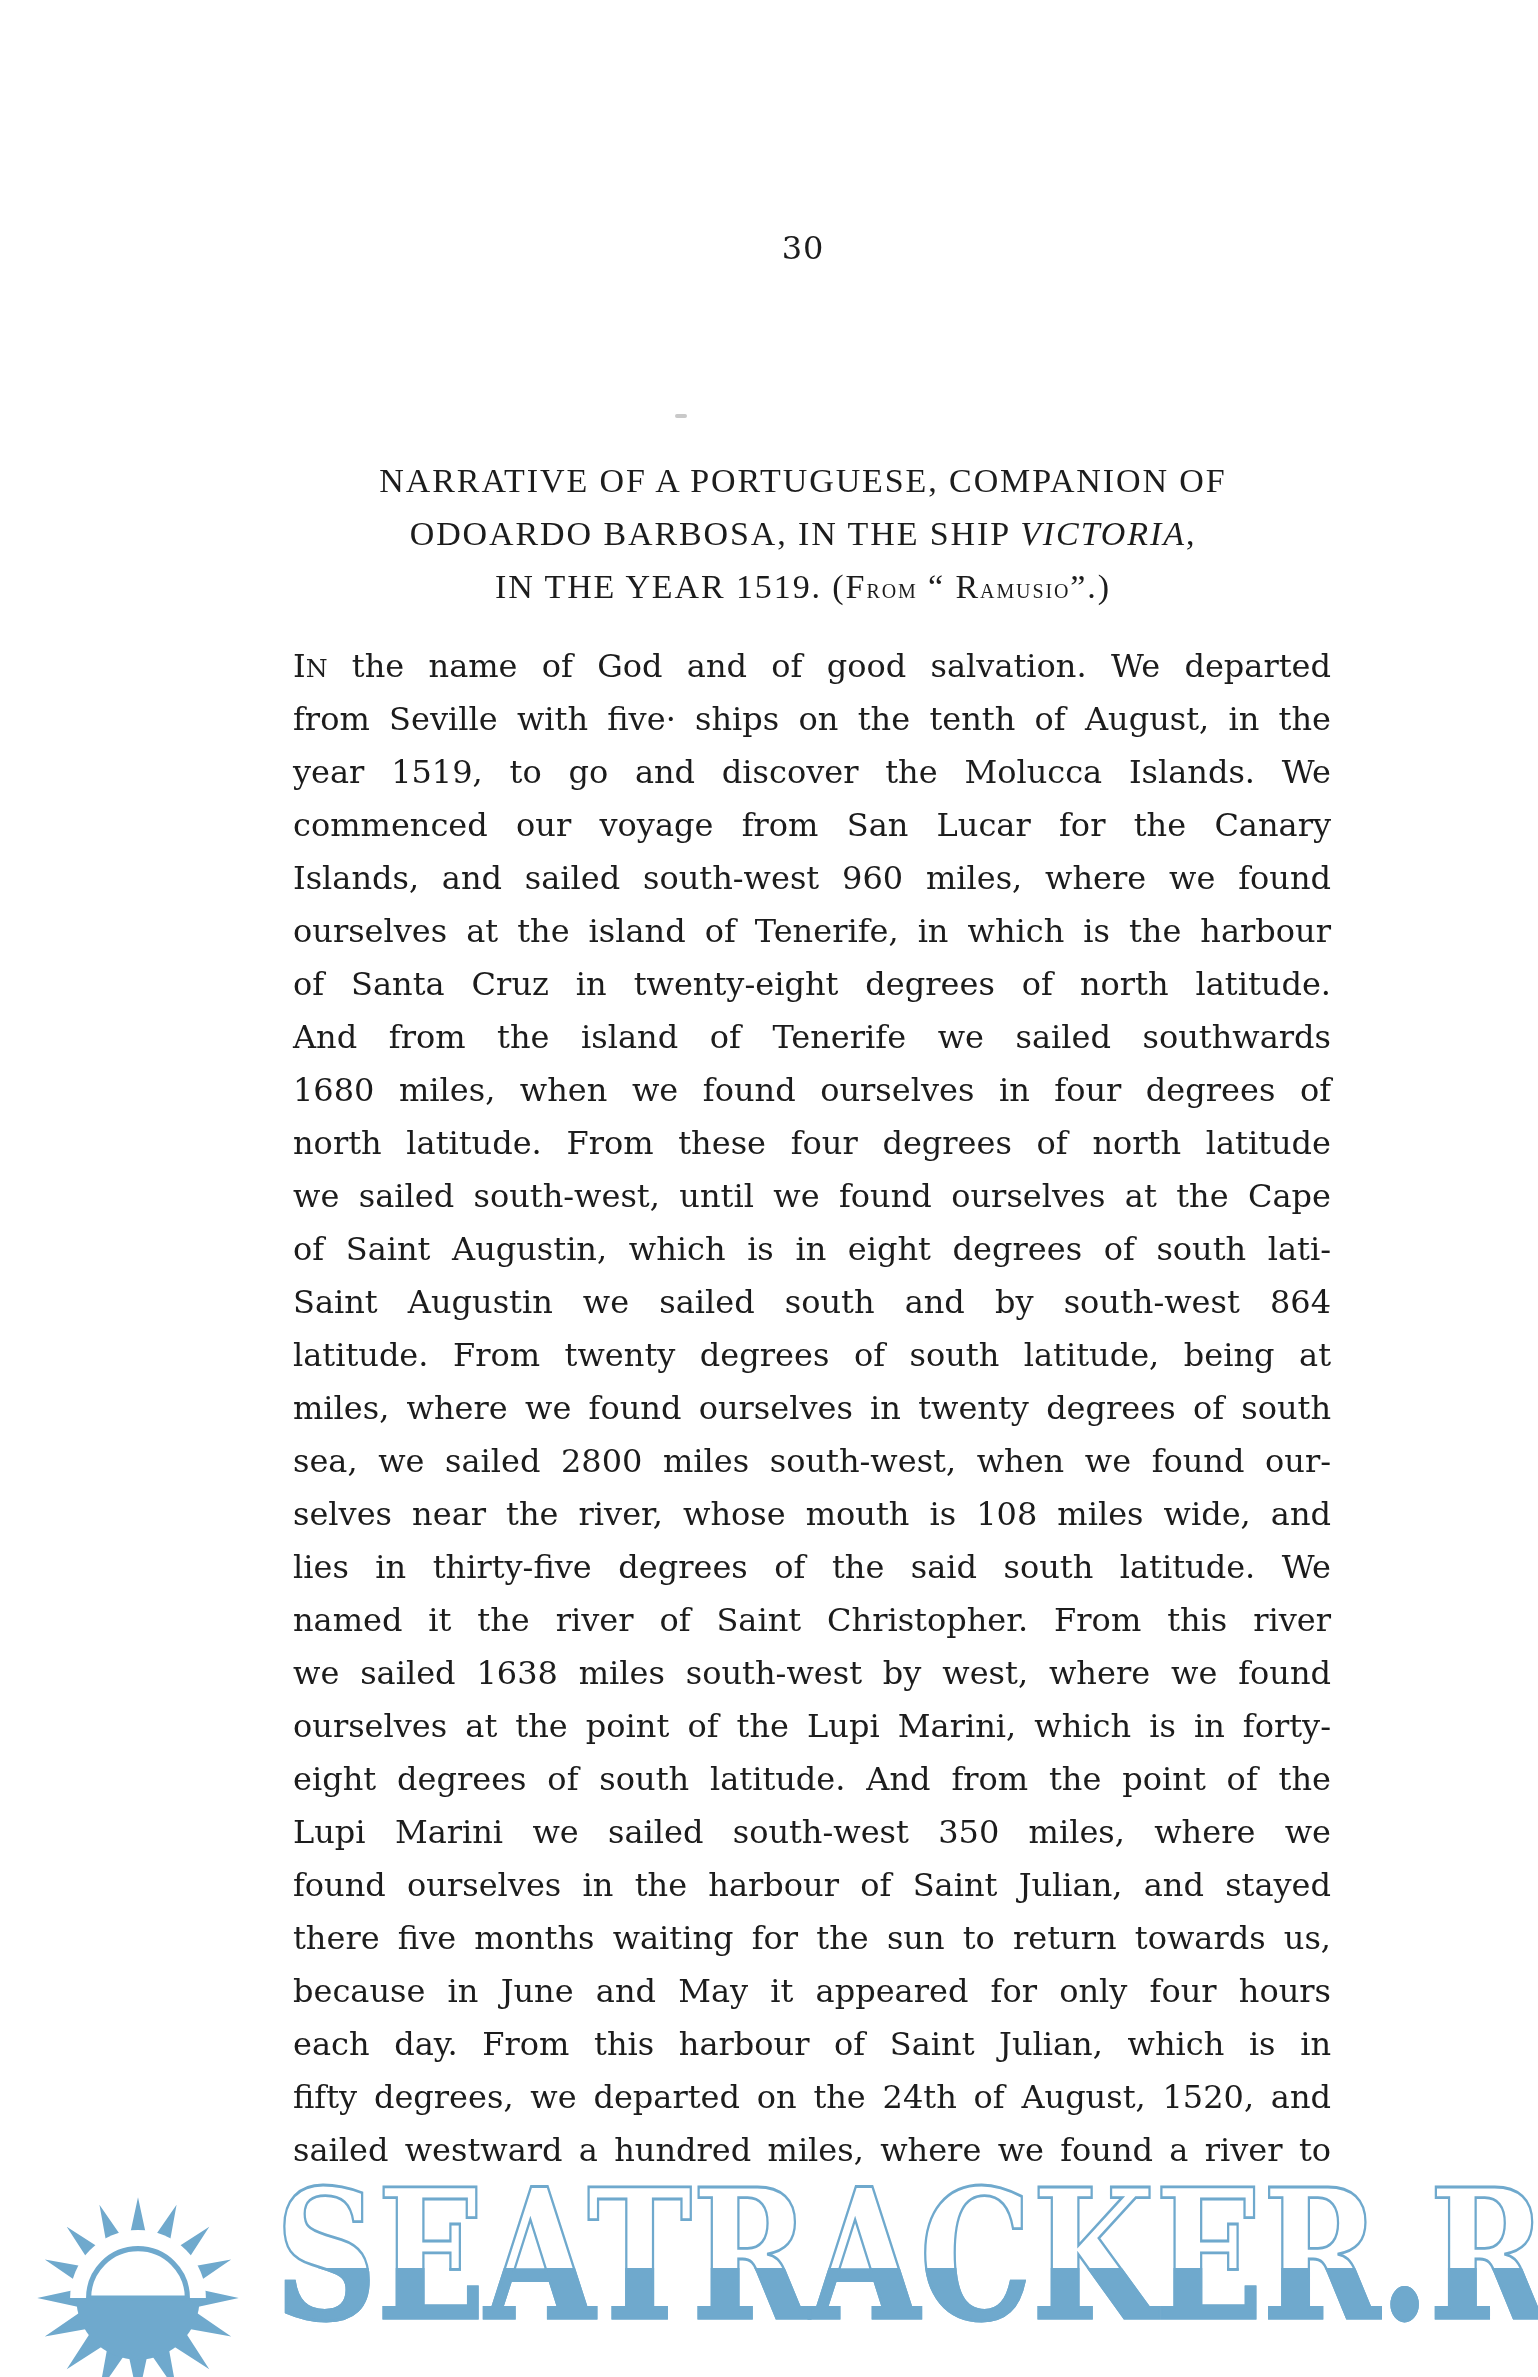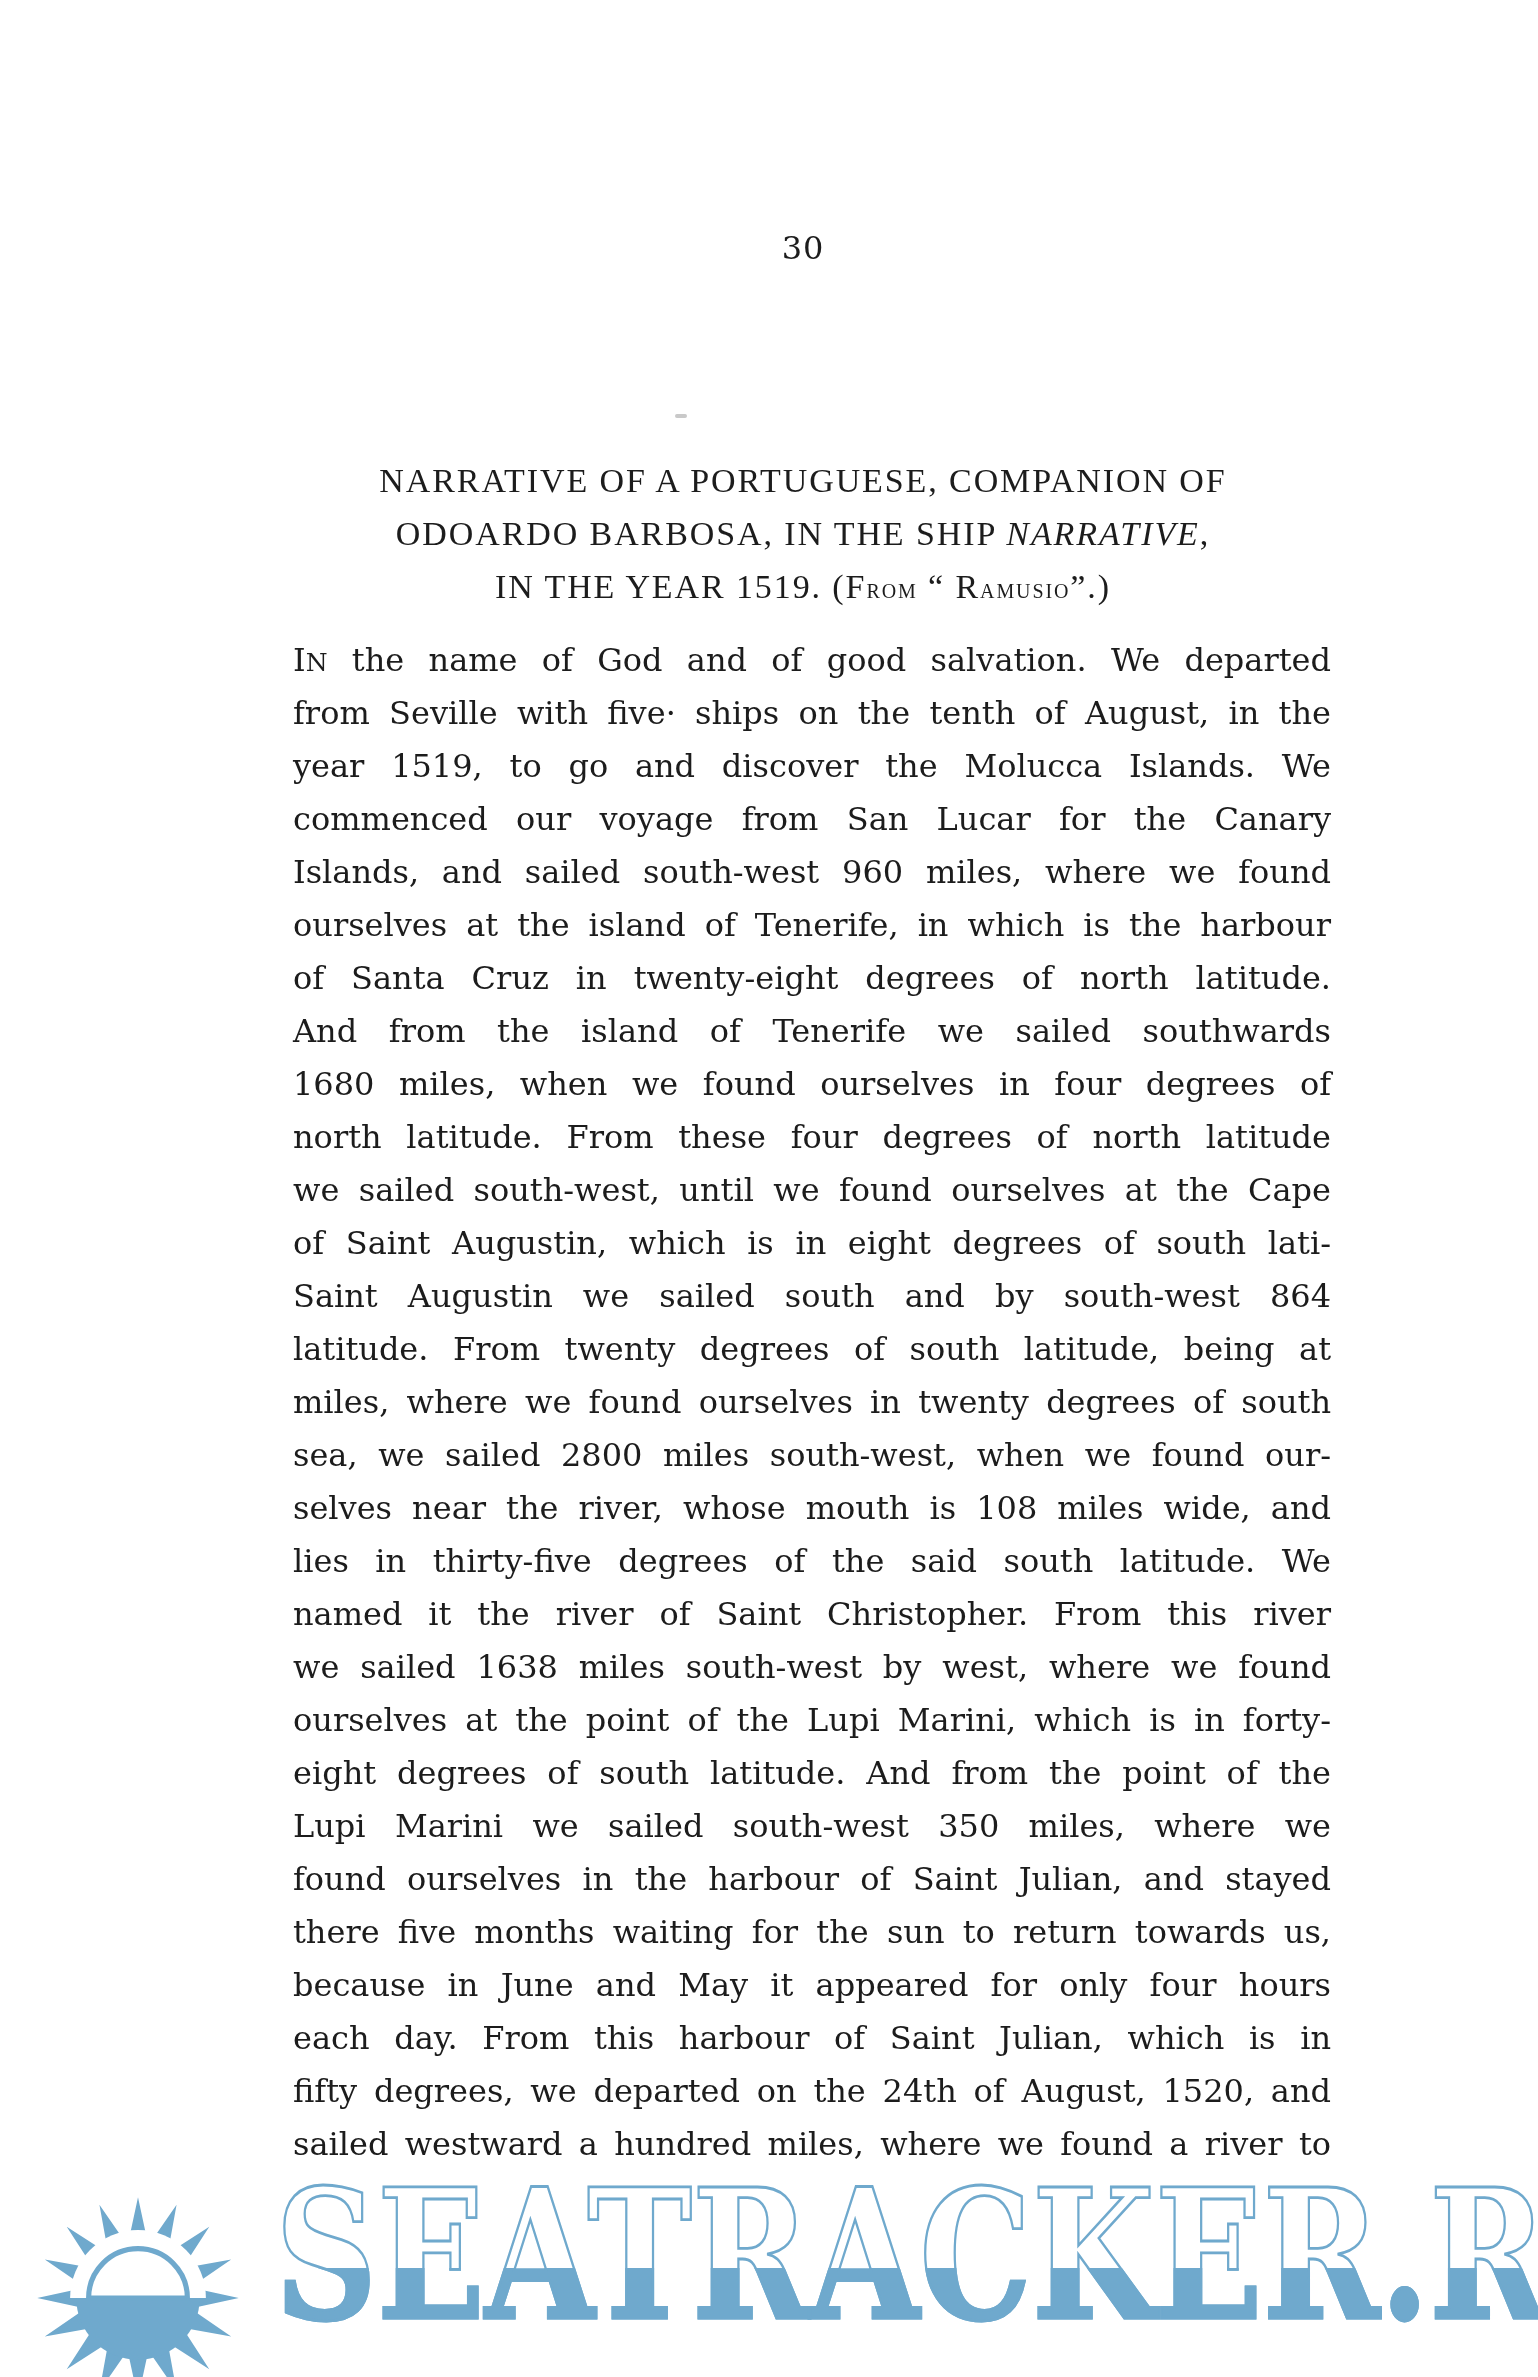--- a/index.html
+++ b/index.html
@@ -16,21 +16,21 @@
     background:#c9c9c9;border-radius:1.9px;
   }
   .heading{
     position:absolute;top:454px;left:0;width:100%;
     text-align:center;font-size:34px;line-height:53px;letter-spacing:1.9px;font-family:Liberation Serif, serif;
   }
   .hsc{font-size:20px;letter-spacing:1.9px;}
   .it{font-style:italic;}
   .bodytext{
     position:absolute;left:259px;top:634px;width:1038px;
-    font-size:32px;line-height:53px;
+    font-size:32px;line-height:65px;
   }
   .bl{
     text-align:justify;text-align-last:justify;
     height:53px;overflow:visible;
   }
   .sc{font-size:25px;}
   .watermark{position:absolute;left:0;top:2158px;width:1538px;height:219px;}
   .sun{position:absolute;left:-3.7px;top:32px;width:216px;height:216px;}
   .wm-text{
     position:absolute;left:241px;top:7.5px;
@@ -47,21 +47,21 @@
 <body>
 
 <div class="page">
 
   <div class="pagenum">30</div>
 
   <div class="speck"></div>
 
   <div class="heading">
     <div class="h-line">NARRATIVE OF A PORTUGUESE, COMPANION OF</div>
-    <div class="h-line"><span>ODOARDO BARBOSA, IN THE SHIP </span><span class="it">NARRATIVE</span><span>,</span></div>
+    <div class="h-line"><span>ODOARDO BARBOSA, IN THE SHIP </span><span class="it">VICTORIA</span><span>,</span></div>
     <div class="h-line"><span>IN THE YEAR 1519.  (F</span><span class="hsc">ROM</span><span> “ R</span><span class="hsc">AMUSIO</span><span>”.)</span></div>
   </div>
 
   <div class="bodytext">
     <div class="bl"><span>I</span><span class="sc">N</span><span> the name of God and of good salvation.  We departed</span></div>
     <div class="bl">from Seville with five· ships on the tenth of August, in the</div>
     <div class="bl">year 1519, to go and discover the Molucca Islands.  We</div>
     <div class="bl">commenced our voyage from San Lucar for the Canary</div>
     <div class="bl">Islands, and sailed south-west 960 miles, where we found</div>
     <div class="bl">ourselves at the island of Tenerife, in which is the harbour</div>

